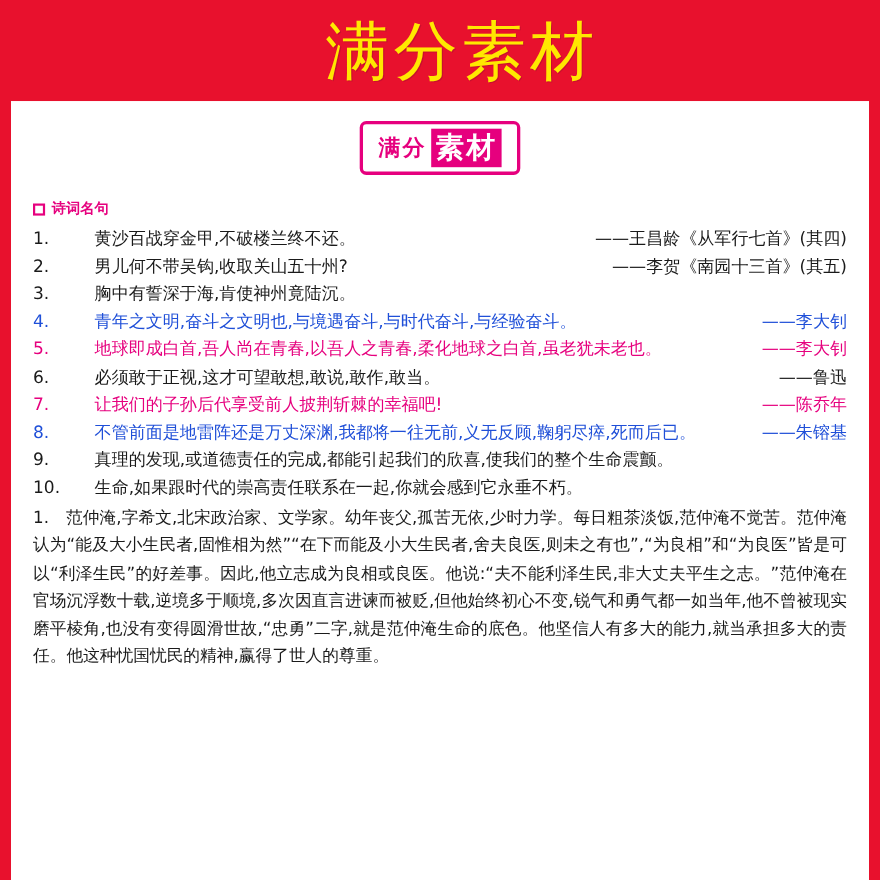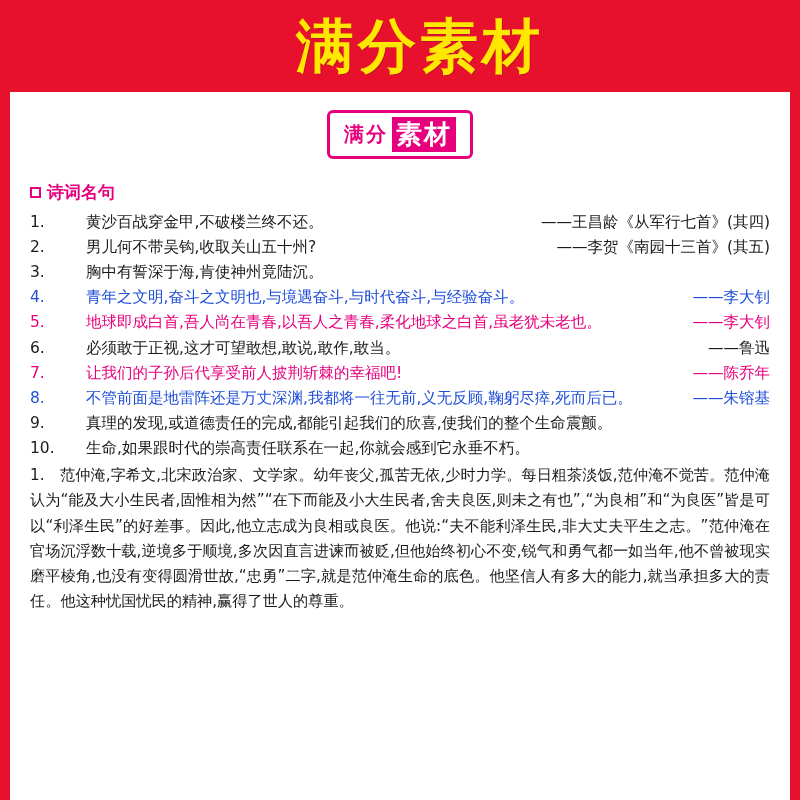--- a/index.html
+++ b/index.html
@@ -17,21 +17,21 @@
   }
   .top-banner{
     height:92px;
     display:flex;
     align-items:center;
     justify-content:center;
   }
   .top-banner .title{
     color:#ffe800;
     font-size:58px;
-    font-weight:bold;
+    font-weight:normal;
     letter-spacing:4px;
     line-height:1;
     text-shadow:1px 1px 0 #c8102e;
     margin-left:40px;
   }
   .sheet{
     position:absolute;
     left:10px;right:10px;top:92px;bottom:0;
     background:#ffffff;
     border:2px solid #ffffff;
@@ -63,21 +63,21 @@
     background:#e6007e;
     color:#ffffff;
     font-size:26px;
     font-weight:bold;
     letter-spacing:2px;
     padding:0 4px;
     margin-left:4px;
   }
   .section-head{
     color:#e6007e;
-    font-size:17px;
+    font-size:13px;
     font-weight:bold;
     margin:14px 0 6px 0;
     display:flex;
     align-items:center;
   }
   .section-head .sq{
     display:inline-block;
     width:11px;height:11px;
     border:2px solid #e6007e;
     margin-right:6px;

